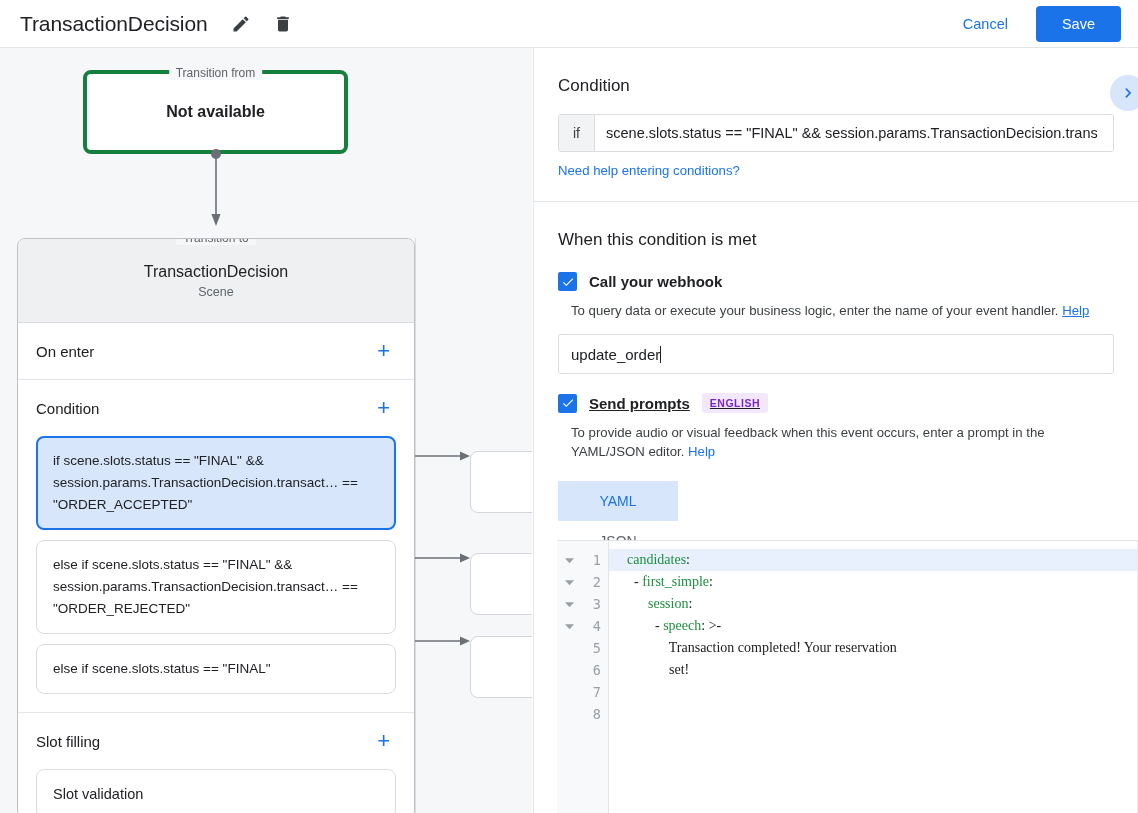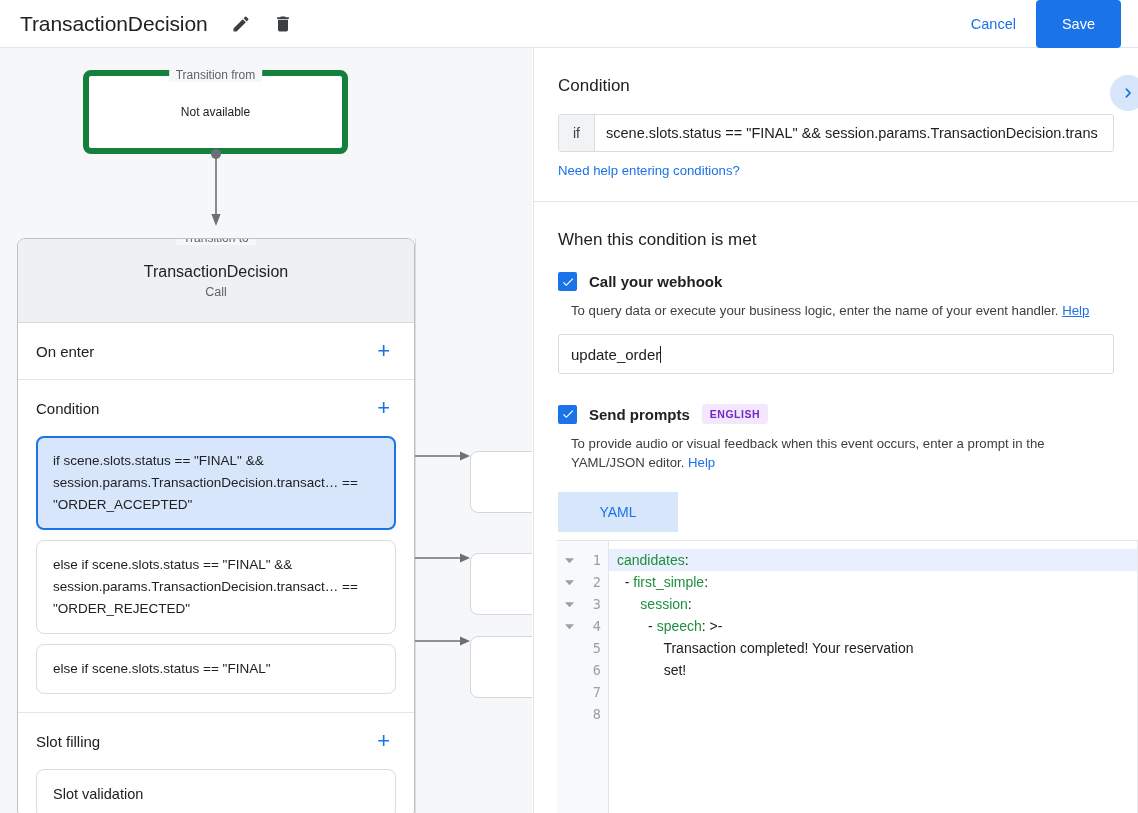--- a/index.html
+++ b/index.html
@@ -31,21 +31,21 @@
     width: 30px; height: 30px;
     display: inline-flex; align-items: center; justify-content: center;
     border-radius: 50%;
     cursor: pointer;
     background: transparent; border: none; padding: 0;
   }
   .icon-btn svg { display: block; }
   .topbar-icons { display: flex; align-items: center; gap: 12px; margin-left: 18px; }
   .topbar-right {
     position: absolute; right: 17px; top: 0; height: 48px;
-    display: flex; gap: 8px;
+    display: flex; align-items: center; gap: 16px;
   }
   .btn-text {
     background: transparent; border: none;
     color: #1a73e8; font-size: 14.5px; font-weight: 500;
     font-family: "Liberation Sans", sans-serif;
     padding: 9px 12px; border-radius: 4px; cursor: pointer;
   }
   .btn-primary {
     background: #1a73e8; border: none; border-radius: 4px;
     color: #ffffff; font-size: 14.5px; font-weight: 500;
@@ -55,39 +55,39 @@
 
   
   .canvas {
     position: absolute; left: 0; top: 48px;
     width: 532px; height: 765px;
     background: #f6f7f8;
     overflow: hidden;
   }
   .fieldset-card {
     position: absolute;
-    border: 6px solid #15803d;
+    border: 4px solid #15803d;
     border-radius: 8px;
     background: #ffffff;
   }
   .fieldset-legend {
     position: absolute;
     top: -8px; left: 50%; transform: translateX(-50%);
     background: #f6f7f8;
     padding: 0 7px;
     font-size: 12px;
     color: #5f6368;
     white-space: nowrap;
   }
   
   #transition-from {
     left: 83px; top: 22px; width: 265px; height: 84px;
     display: flex; align-items: center; justify-content: center;
   }
-  #transition-from .body-text { font-size: 12px; color: #202124; }
+  #transition-from .body-text { font-size: 16px; color: #202124; font-weight: bold; }
 
   
   .vert-connector { position: absolute; left: 209px; top: 100px; width: 14px; height: 80px; }
 
   
   #scene-card {
     left: 17px; top: 190px; width: 398px; height: 580px;
     border: 1px solid #bdc1c6; border-radius: 8px; background: #ffffff;
     overflow: hidden;
   }
@@ -246,24 +246,24 @@
   .ln {
     height: 22px; line-height: 22px;
     font-family: "DejaVu Sans Mono", monospace;
     font-size: 13.5px; color: #9aa0a6;
   }
   .code-area {
     flex: 1; padding-top: 8px; overflow: hidden; position: relative;
   }
   .code-line {
     height: 22px; line-height: 22px;
-    font-family: Liberation Sans, sans-serif;
+    font-family: Liberation Serif, serif;
     font-size: 14px; color: #202124;
     white-space: pre;
-    padding-left: 8px;
+    padding-left: 18px;
   }
   .code-line.hl { background: #e8f0fe; }
   .k { color: #1e8e3e; }
   .p { color: #202124; }
   .editor-rail {
     position: absolute; right: 0; top: 0; width: 1px; height: 100%;
     background: #e8eaed;
   }
 
   
@@ -332,21 +332,21 @@
     <svg class="stub" style="left:392px; top:583px; width:82px; height:20px;" viewBox="0 0 82 20">
       <circle cx="5" cy="10" r="5" fill="#6b7077"></circle>
         <line x1="5" y1="10" x2="70" y2="10" stroke="#6b7077" stroke-width="1.4"></line>
         <polygon points="78,10 68,5.5 68,14.5" fill="#6b7077"></polygon>
     </svg>
 
     <div class="fieldset-card" id="scene-card">
       <div class="fieldset-legend">Transition to</div>
       <div class="scene-header">
         <div class="scene-name">TransactionDecision</div>
-        <div class="scene-sub">Call</div>
+        <div class="scene-sub">Scene</div>
       </div>
 
       <div class="section-row">
         <span class="section-label">On enter</span>
         <button class="plus-btn">+</button>
       </div>
       <div class="sep"></div>
 
       <div class="section-row">
         <span class="section-label">Condition</span>
@@ -395,21 +395,21 @@
       </div>
       <div class="desc">
         <span>To query data or execute your business logic, enter the name of your event handler.</span>
         <a class="link-u">Help</a>
       </div>
       <div class="input-faux">
         <span>update_order</span>
           <span class="caret"></span>
       </div>
 
-      <div class="check-row" style="margin-top:30px;">
+      <div class="check-row" style="margin-top:19px;text-decoration:underline;">
         <span class="checkbox">
           <svg width="14" height="14" viewBox="0 0 24 24">
               <path fill="#ffffff" d="M9 16.17L4.83 12l-1.42 1.41L9 19 21 7l-1.41-1.41z"></path>
             </svg>
         </span>
         <span class="check-label">Send prompts</span>
         <span class="badge">ENGLISH</span>
       </div>
       <div class="desc">
         <span>To provide audio or visual feedback when this event occurs, enter a prompt in the YAML/JSON editor.</span>

